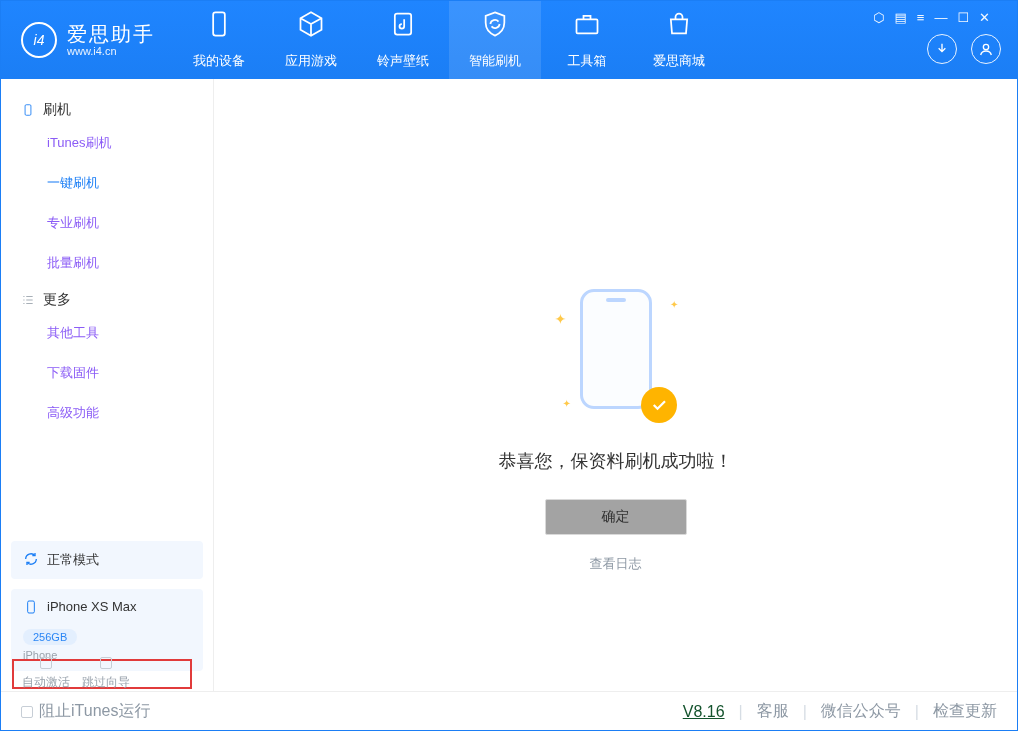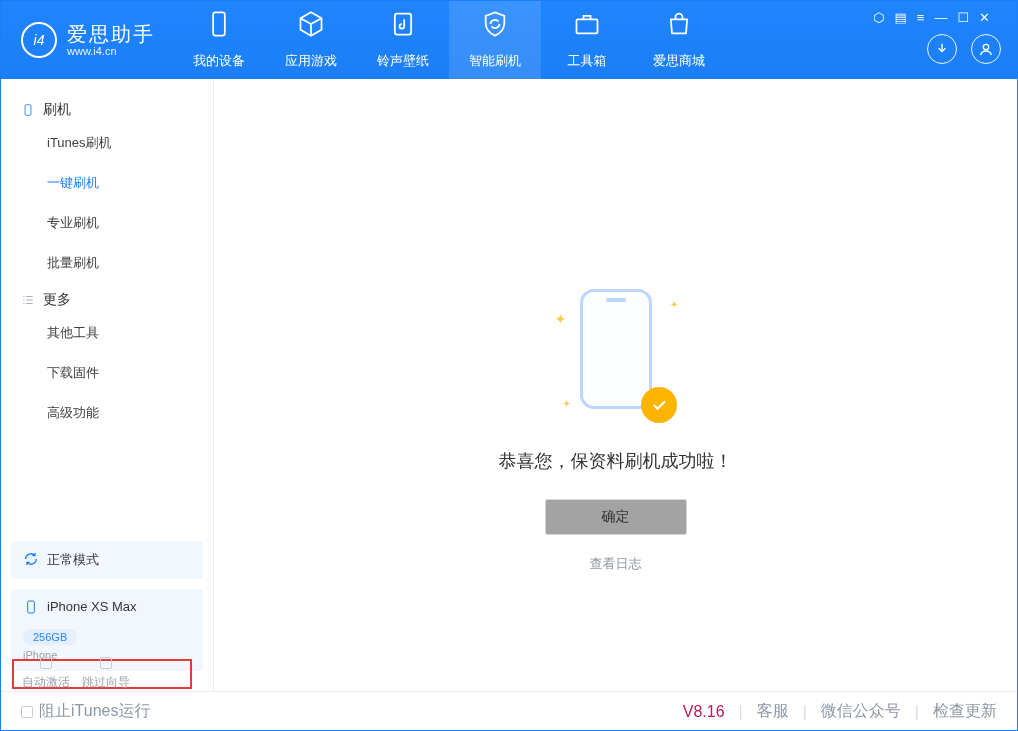--- a/index.html
+++ b/index.html
@@ -21,21 +21,21 @@
 .tr-mini { display:flex; gap:10px; font-size:13px; opacity:.95; margin-right:8px; position:absolute; top:10px; right:20px; }
 .tr-mini span { cursor:pointer; }
 .tr-circle { width:30px; height:30px; border:1.5px solid rgba(255,255,255,.9); border-radius:50%; display:flex; align-items:center; justify-content:center; cursor:pointer; margin-top:18px;}
 .tr-circle svg { width:16px; height:16px; stroke:#fff; fill:none; }
 
 
 .body { display:flex; height:612px; }
 .sidebar { width:213px; border-right:1px solid #eee; padding-top:14px; position:relative; }
 .side-group { padding: 8px 0 4px 20px; color:#333; font-size:14px; display:flex; align-items:center; gap:8px; }
 .side-group svg { width:14px; height:14px; }
-.side-item { padding:11px 0 11px 46px; font-size:13px; color:#404040; cursor:pointer; }
+.side-item { padding:11px 0 11px 46px; font-size:13px; color:#8b5cf6; cursor:pointer; }
 .side-item.active { color:#1b7ef5; }
 
 .device-cards { position:absolute; bottom:10px; left:10px; right:10px; }
 .card { background:#f2f7fe; border-radius:4px; padding:10px 12px; margin-bottom:10px; font-size:13px; color:#333; }
 .card .row1 { display:flex; gap:8px; font-weight:500; }
 .card .row1 svg { width:16px; height:16px; }
 .chip { display:inline-block; background:#e3effe; color:#2b86f5; font-size:11px; padding:2px 10px; border-radius:10px; margin-top:14px; }
 .card .sub { font-size:11px; color:#9aa3ad; margin-top:4px; }
 
 .main { flex:1; position:relative; }
@@ -220,21 +220,21 @@
       <span>跳过向导</span>
     </label>
 </div>
 
 <div class="statusbar">
   <label>
       <span class="cb"></span>
       <span>阻止iTunes运行</span>
     </label>
   <div class="right">
-    <span style="color:#be185d;">V8.16</span>
+    <span style="color:#14532d;text-decoration:underline;">V8.16</span>
     <span class="sep">|</span>
     <span>客服</span>
     <span class="sep">|</span>
     <span>微信公众号</span>
     <span class="sep">|</span>
     <span>检查更新</span>
   </div>
 </div>
 
 </body></html>

